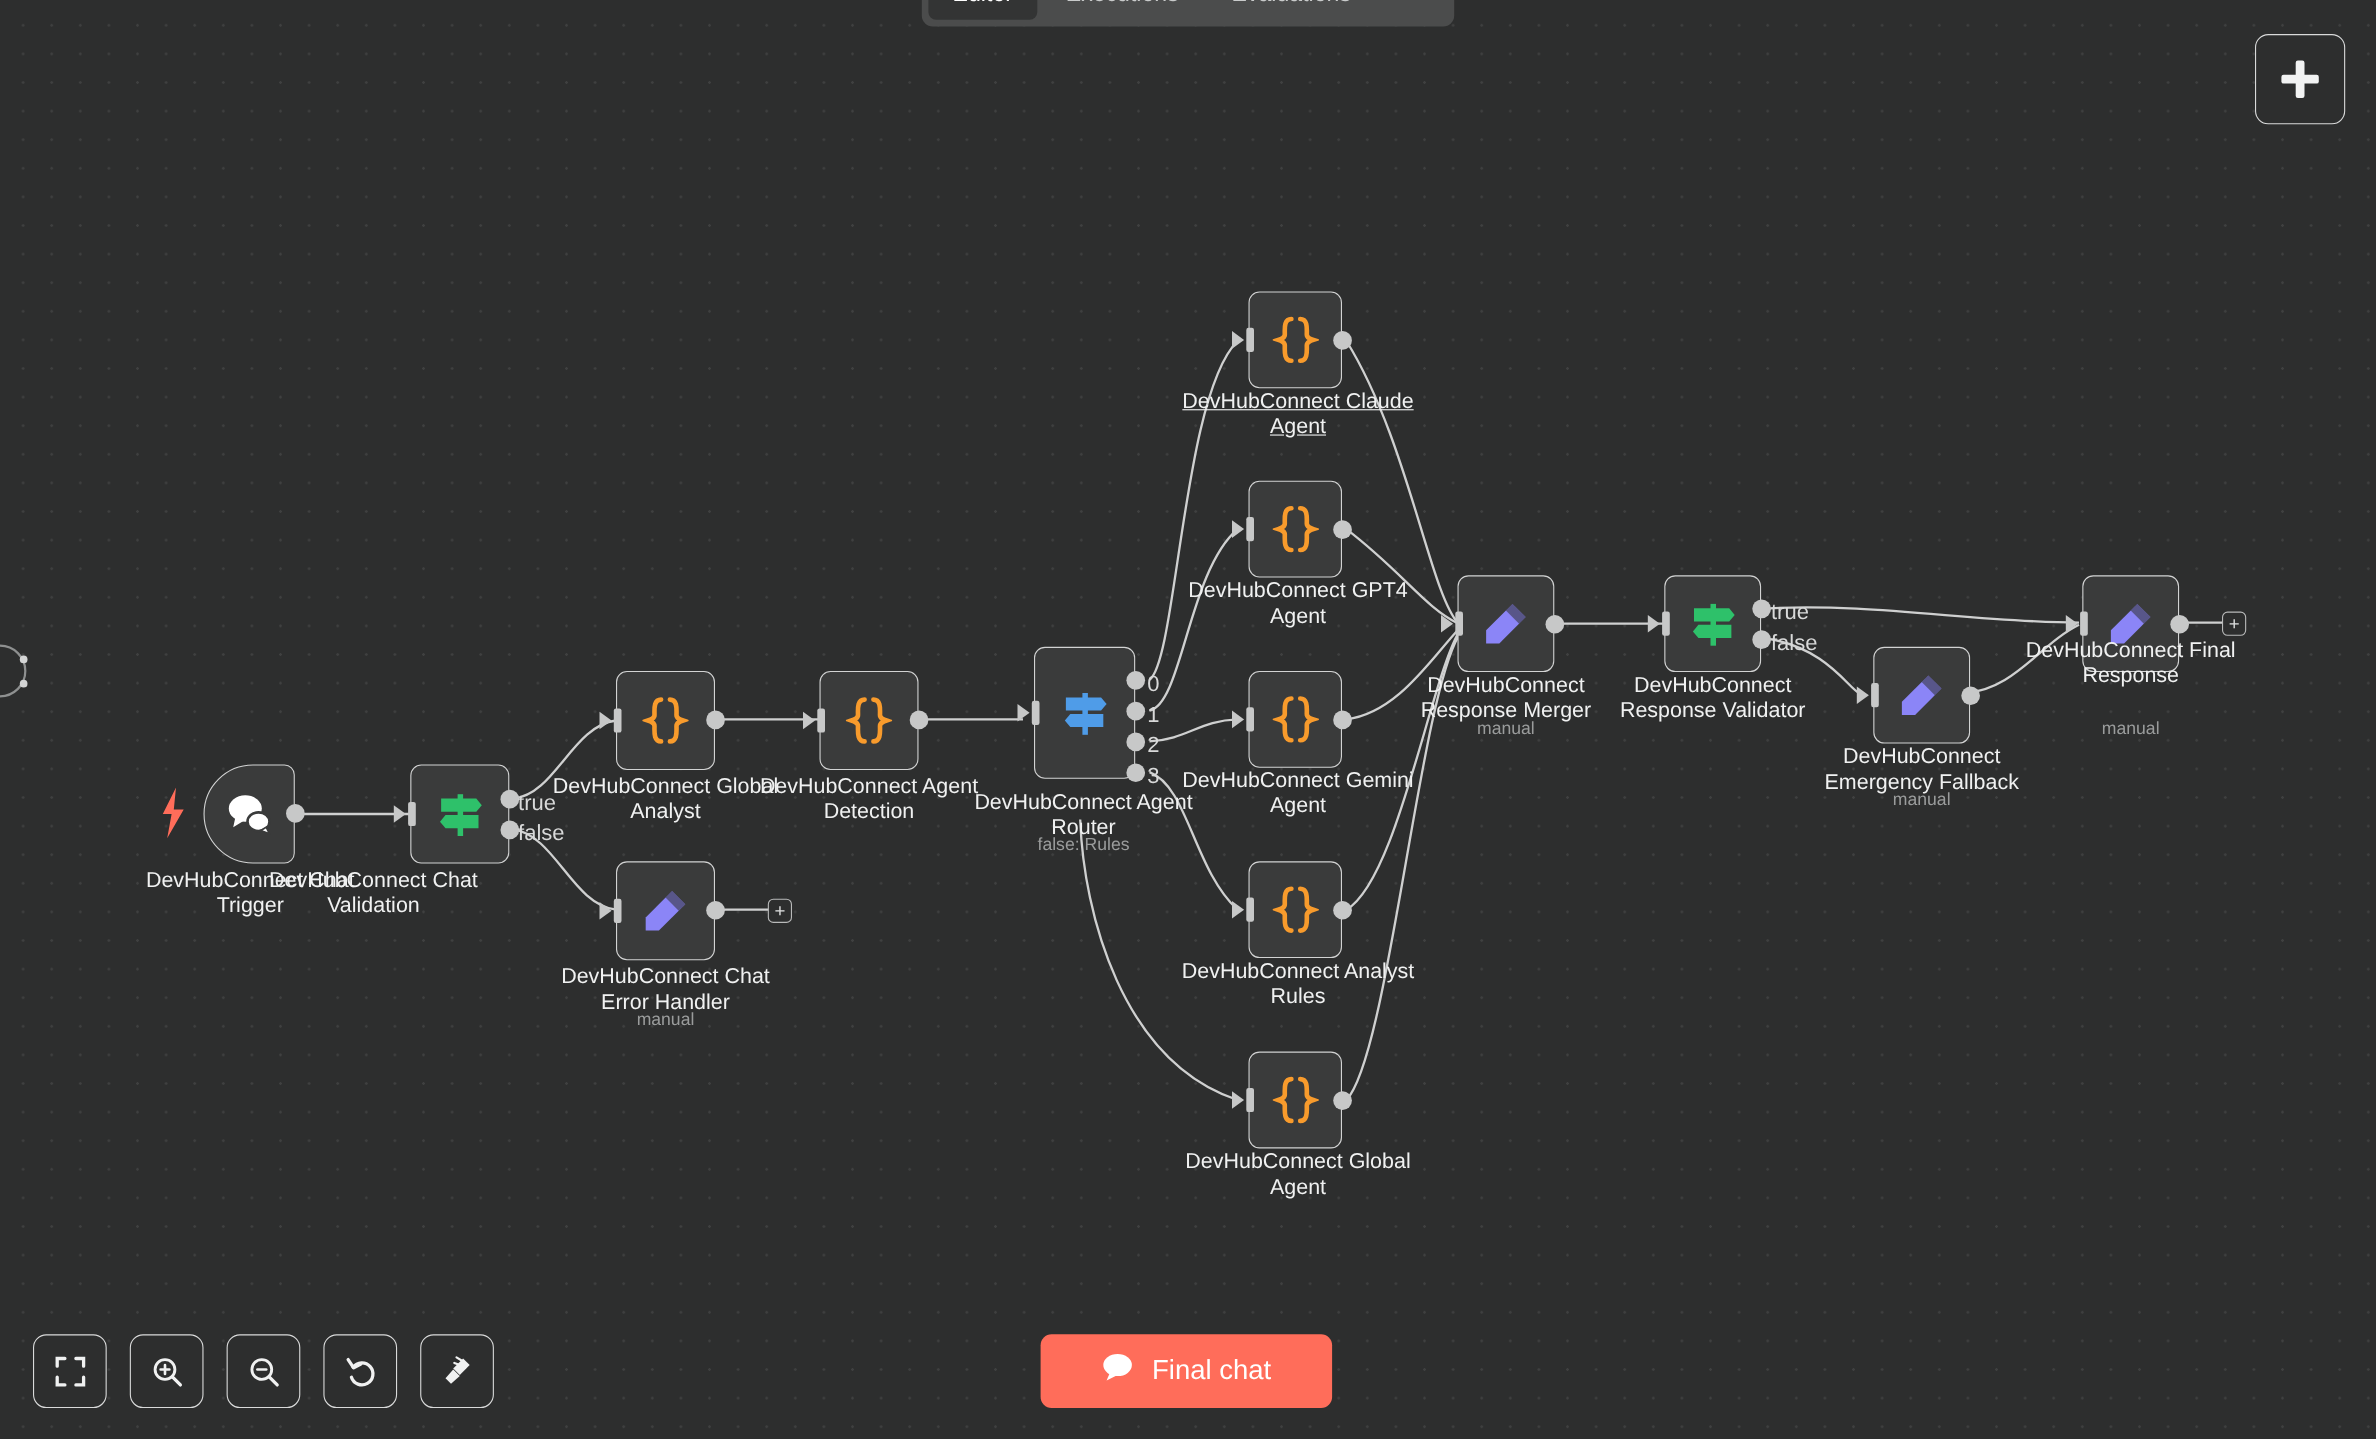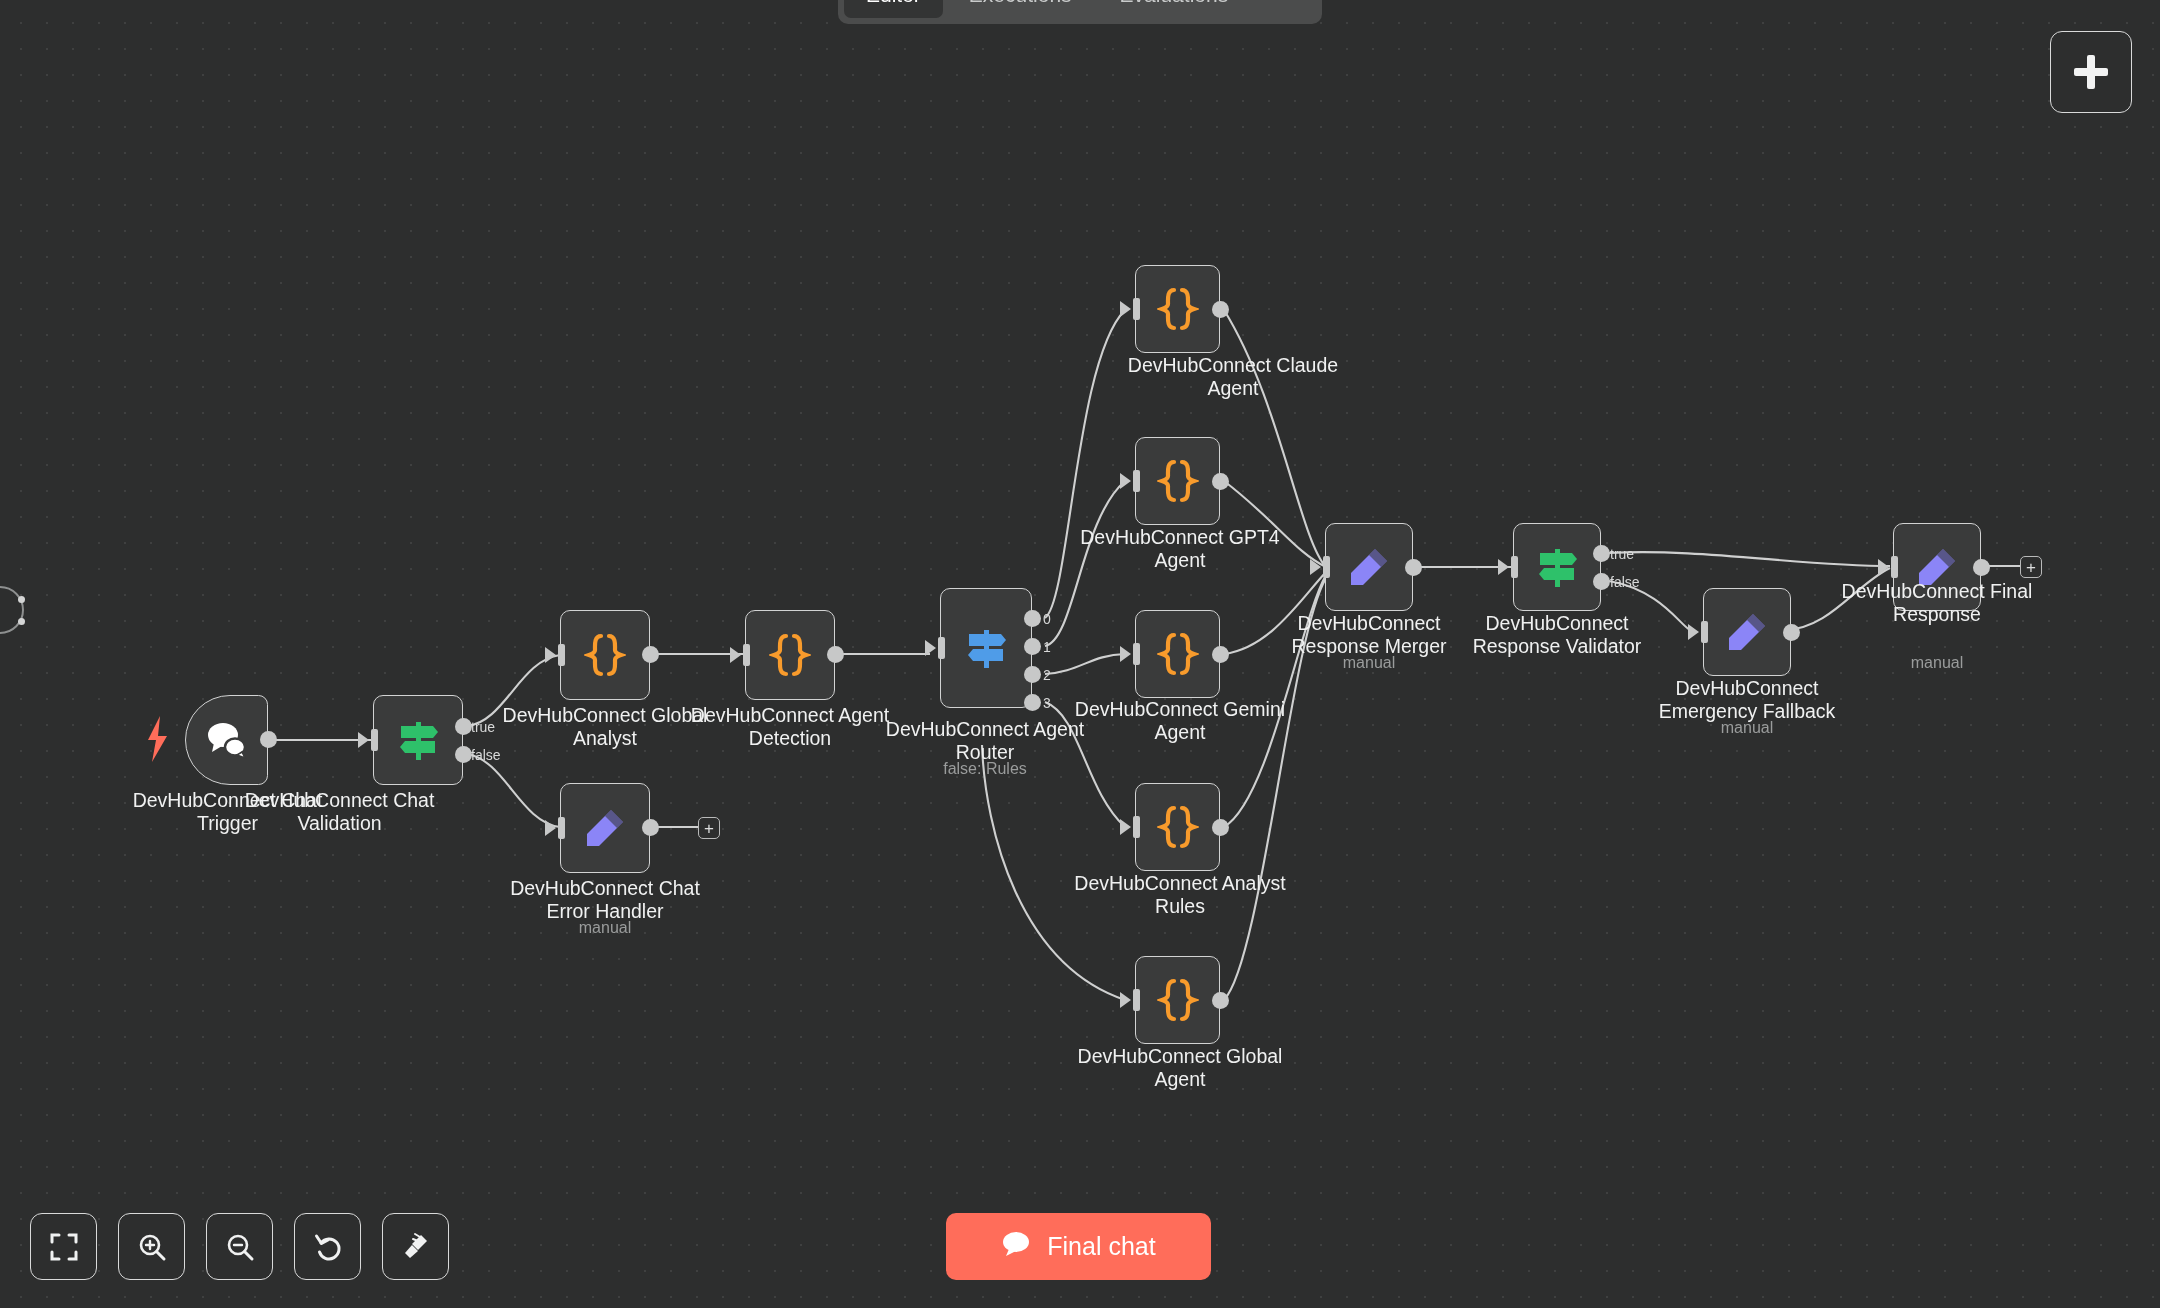--- a/index.html
+++ b/index.html
@@ -117,21 +117,21 @@
   .inarrow .bar{
     position:absolute; right:0; top:0; width:7px;height:22px;background:#c7c8c8;border-radius:2px;
   }
   .inarrow .tri{
     position:absolute; left:0; top:3px;
     width:0;height:0;
     border-top:8px solid transparent;border-bottom:8px solid transparent;
     border-left:11px solid #c7c8c8;
   }
   .portlabel{
-    position:absolute; color:#d8d9d9; font-size:14px; z-index:25;
+    position:absolute; color:#d8d9d9; font-size:20px; z-index:25;
     pointer-events:none; white-space:nowrap;
   }
   .plusend{
     position:absolute; width:22px;height:22px;
     border:1.6px solid #b9baba; border-radius:5px;
     background:#2d2e2e; z-index:24;
     display:flex;align-items:center;justify-content:center;
     color:#dedfdf; font-size:17px; line-height:1; cursor:pointer;
   }
 
@@ -338,21 +338,21 @@
 <div class="plusend" style="left:698px;top:817px;">+</div>
 
 <div class="node" style="left:1135px;top:265px;width:85px;height:88px;">
   <span class="glyph">
     <svg width="42" height="44" viewBox="0 0 42 44">
       <path d="M 17 3 C 10 3 11 12 11 17 C 11 20 8 21 5 22 C 8 23 11 24 11 27 C 11 32 10 41 17 41" stroke="#f89b2c" stroke-width="4.2" fill="none" stroke-linecap="round"></path>
       <path d="M 25 3 C 32 3 31 12 31 17 C 31 20 34 21 37 22 C 34 23 31 24 31 27 C 31 32 32 41 25 41" stroke="#f89b2c" stroke-width="4.2" fill="none" stroke-linecap="round"></path>
     </svg>
   </span>
 </div>
-<div class="nodelabel" style="left:1088px;top:354px;width:290px;">DevHubConnect Claude
+<div class="nodelabel" style="left:1035px;top:354px;width:290px;text-decoration:underline;">DevHubConnect Claude
 Agent</div>
 <div class="inarrow" style="left:1120px;top:298px;">
     <span class="tri"></span>
     <span class="bar"></span>
   </div>
 <div class="outdot" style="left:1212px;top:301px;"></div>
 
 <div class="node" style="left:1135px;top:437px;width:85px;height:88px;">
   <span class="glyph">
     <svg width="42" height="44" viewBox="0 0 42 44">

